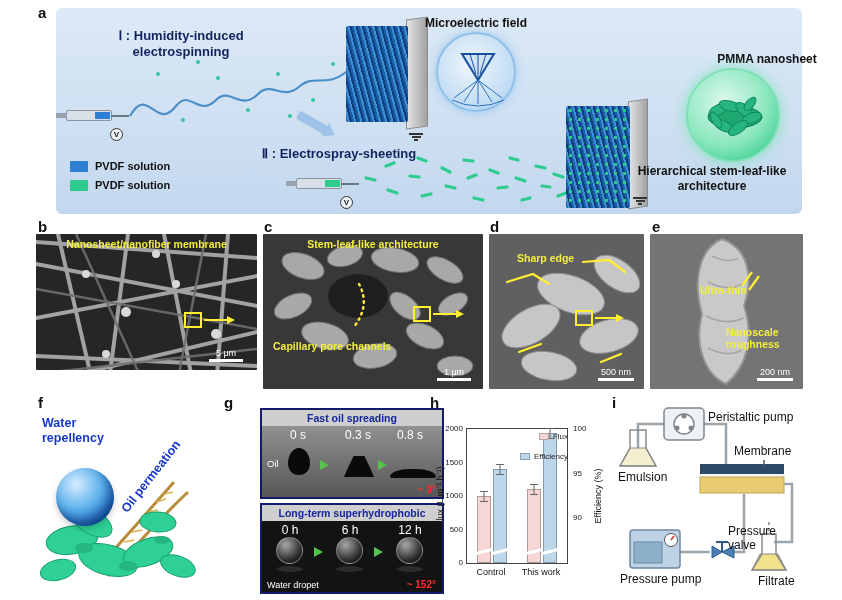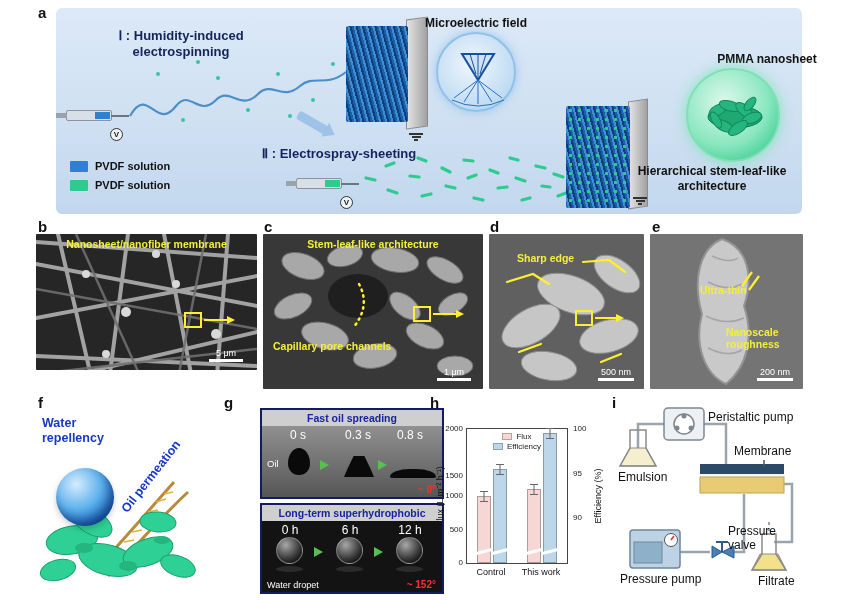--- a/index.html
+++ b/index.html
@@ -117,21 +117,21 @@
   #rticks { left:141px; width:22px; }
   #lticks span, #rticks span { position:absolute; font-size:8px; color:#222; }
   #lticks span { right:0; }
   #rticks span { left:2px; }
   #xlabels { position:absolute; left:36px; top:165px; width:102px; height:12px; }
   #xlabels span { position:absolute; width:60px; text-align:center; font-size:9px; color:#111; }
   .yl { position:absolute; width:132px; height:12px; text-align:center; font-size:9px; color:#111; }
   #yl-left { left:-57px; top:88px; transform:rotate(-90deg); }
   #yl-right { left:103px; top:88px; transform:rotate(-90deg); }
   #chart-legend { position:absolute; left:36px; top:30px; width:102px; display:flex;
-    flex-direction:column; align-items:center; gap:1px; z-index:5; }
+    flex-direction:column; align-items:flex-end; gap:11px; z-index:5; }
   .lgrow { display:flex; align-items:center; }
   .lgrow .sw { width:10px; height:7px; margin-right:4px; border:1px solid rgba(0,0,0,.25); }
   .lgrow .lgt { font-size:8px; color:#222; }
 
   
   #panel-i { position:absolute; left:616px; top:402px; width:190px; height:192px; }
   .ilabel { position:absolute; font-size:12px; color:#111; z-index:5; }
 </style>
 </head>
 <body>
@@ -427,21 +427,21 @@
     </div>
   </div>
 
   <div id="panel-h">
     <div class="yl" id="yl-left">Flux (L m⁻² h⁻¹)</div>
     <div class="yl" id="yl-right">Efficiency (%)</div>
     <div id="lticks">
         <span style="top: 130px;">0</span>
         <span style="top: 96.5px;">500</span>
         <span style="top: 63px;">1000</span>
-        <span style="top: 43px;">1500</span>
+        <span style="top: 30px;">1500</span>
         <span style="top: -4px;">2000</span>
       </div>
     <div id="rticks">
         <span style="top: 85.3333px;">90</span>
         <span style="top: 40.6667px;">95</span>
         <span style="top: -4px;">100</span>
       </div>
     <div id="chart-plot">
         <div class="bar" style="left: 10px; width: 14px; height: 67px; background: rgb(246, 215, 213);">
           <div class="ebar"></div>

